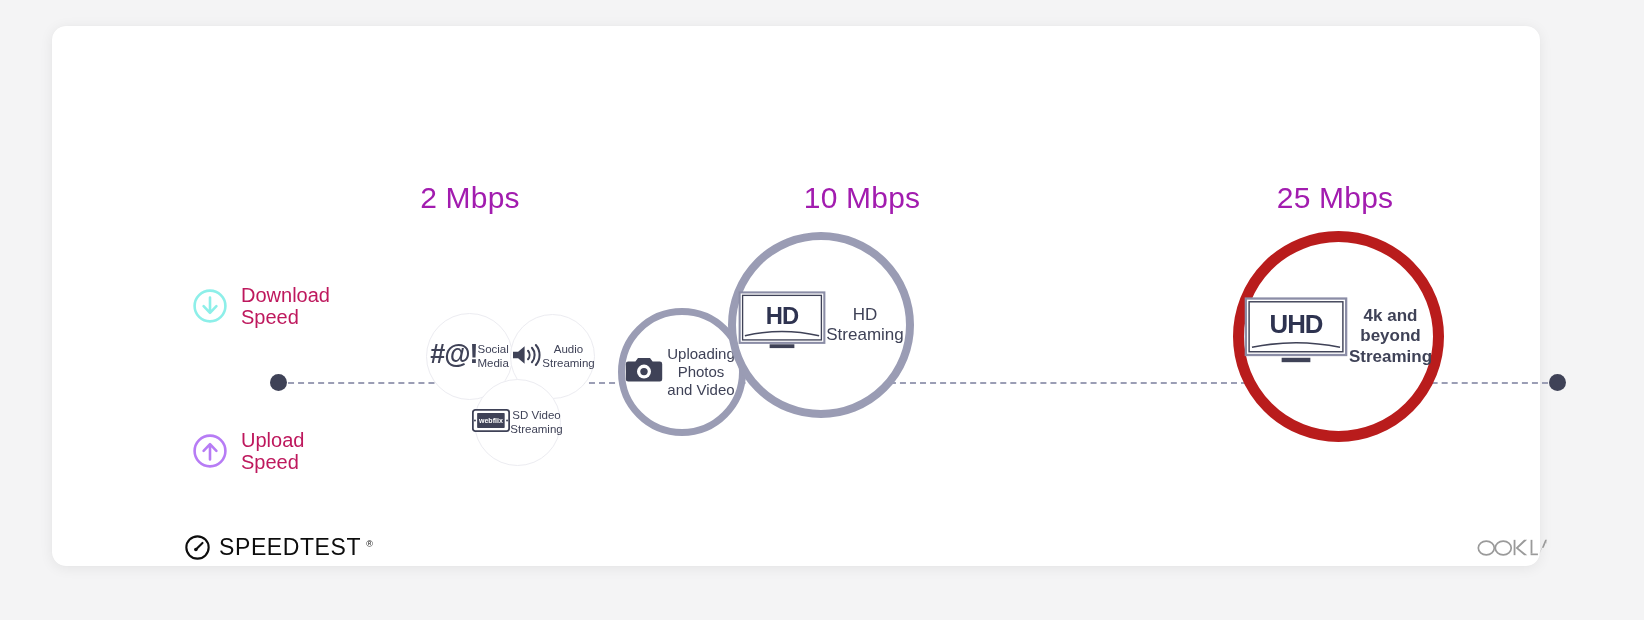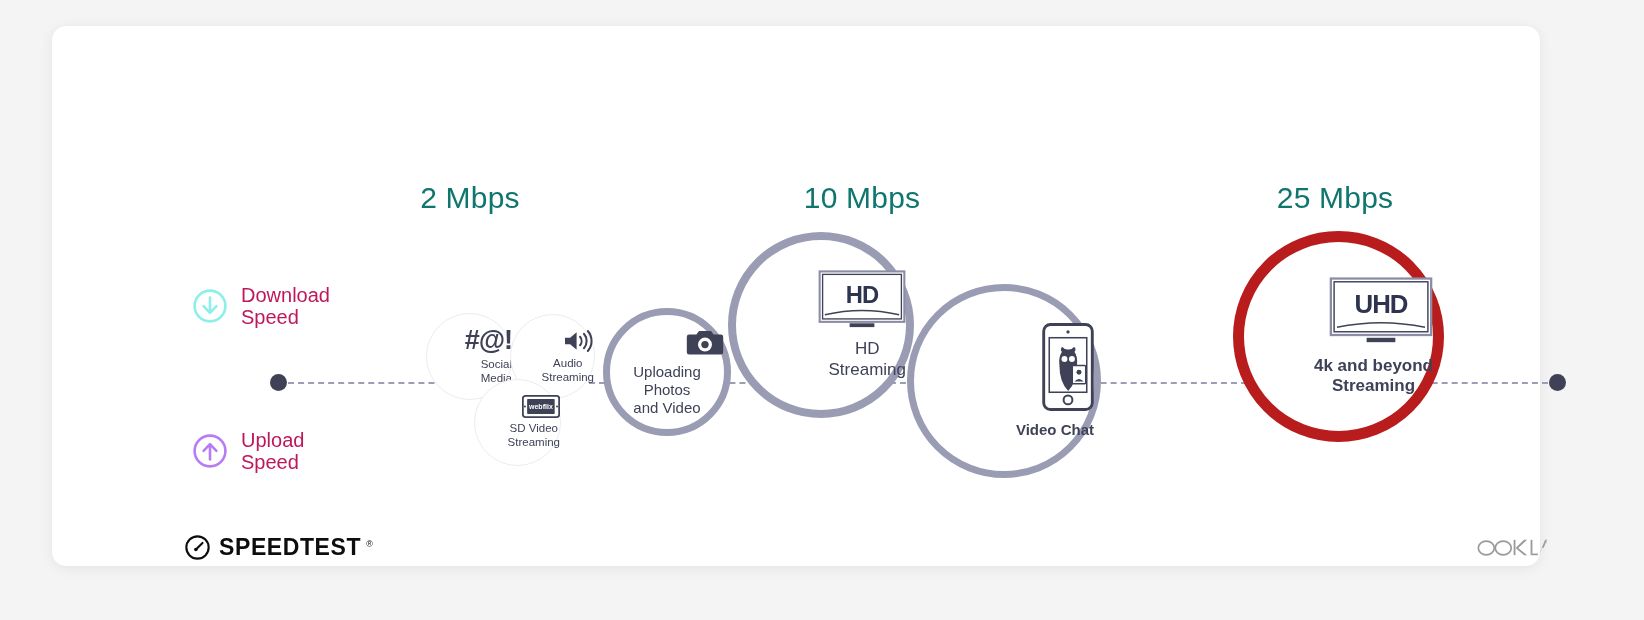--- a/index.html
+++ b/index.html
@@ -25,21 +25,21 @@
     background: #ffffff;
     border-radius: 14px;
     box-shadow: 0 2px 14px rgba(0,0,0,0.07), 0 0 1px rgba(0,0,0,0.05);
   }
 
   
   .tier-label {
     position: absolute;
     font-size: 30px;
     font-weight: 300;
-    color: #0f766e;
+    color: #a21caf;
     letter-spacing: 0.2px;
     white-space: nowrap;
     text-align: right;
     transform: translateX(-50%);
   }
 
   
   .legend {
     position: absolute;
     display: flex;
@@ -73,22 +73,22 @@
     background: #3f4257;
     z-index: 3;
   }
 
   
   .bubble {
     position: absolute;
     border-radius: 50%;
     background: #ffffff;
     display: flex;
-    flex-direction: column;
-    align-items: flex-end;
+    flex-direction: row;
+    align-items: center;
     justify-content: center;
     text-align: center;
   }
   .bubble-label {
     color: #3f4257;
     white-space: pre-line;
     line-height: 1.18;
   }
   .bubble .art { display: flex; align-items: center; justify-content: center; }
 
@@ -126,21 +126,21 @@
   .brand-speedtest {
     position: absolute;
     left: 133px;
     top: 508px;
     display: flex;
     align-items: center;
     gap: 9px;
   }
   .brand-speedtest .word {
     font-size: 23px;
-    font-weight: 700;
+    font-weight: 400;
     letter-spacing: 0.6px;
     color: #0d0d0d;
   }
   .brand-speedtest .tm {
     font-size: 9px;
     color: #0d0d0d;
     align-self: flex-start;
     margin-top: 5px;
     margin-left: -4px;
   }
@@ -214,21 +214,21 @@
           <rect x="5.4" y="4" width="29" height="16" rx="0.8" fill="#3f4257"></rect>
           <circle cx="3.1" cy="12" r="1.05" fill="#3f4257"></circle>
           <circle cx="36.9" cy="12" r="1.05" fill="#3f4257"></circle>
           <text x="19.9" y="14.6" text-anchor="middle" font-family="'Liberation Sans', sans-serif" font-size="7.4" font-weight="700" fill="#ffffff">webflix</text>
         </svg>
       </span>
       <span class="bubble-label">SD Video
 Streaming</span>
     </div>
 
-    <div class="bubble t-med" style="left:551px; top:282px; width:128px; height:128px;">
+    <div class="bubble t-med" style="left:566px; top:282px; width:128px; height:128px;">
       <span class="art" style="margin-bottom:6px;">
         <svg viewBox="0 0 38 30" width="38" height="30">
           <path d="M3.2 7.6 h7.2 l2.6 -3.6 h12 l2.6 3.6 h7.2
                    a2.4 2.4 0 0 1 2.4 2.4 v15.2 a2.4 2.4 0 0 1 -2.4 2.4
                    H3.2 a2.4 2.4 0 0 1 -2.4 -2.4 V10
                    a2.4 2.4 0 0 1 2.4 -2.4 z" fill="#3f4257"></path>
           <circle cx="19" cy="17.6" r="7" fill="#ffffff"></circle>
           <circle cx="19" cy="17.6" r="3.7" fill="#3f4257"></circle>
         </svg>
       </span>
@@ -243,39 +243,20 @@
           <rect x="4.6" y="4.6" width="82.8" height="46.8" fill="#ffffff" stroke="#3f4257" stroke-width="1.4"></rect>
           <text x="46" y="34.5" text-anchor="middle" font-family="'Liberation Sans', sans-serif" font-size="25" font-weight="700" fill="#2e3350" letter-spacing="-1">HD</text>
           <path d="M7 47 Q46 38 85 47" fill="none" stroke="#3f4257" stroke-width="1.5"></path>
           <rect x="33" y="56" width="26" height="4" fill="#3f4257"></rect>
         </svg>
       </span>
       <span class="bubble-label">HD
 Streaming</span>
     </div>
 
-    <div class="bubble t-med" style="left:855px; top:258px; width:194px; height:194px;">
-      <span class="art" style="margin-bottom:10px;">
-        <svg viewBox="0 0 54 92" width="52" height="88">
-          <rect x="1.6" y="1.6" width="50.8" height="88.8" rx="7" fill="#ffffff" stroke="#3f4257" stroke-width="3"></rect>
-          <circle cx="27" cy="9.4" r="1.7" fill="#3f4257"></circle>
-          <rect x="7.4" y="15.4" width="39.2" height="57" fill="#ffffff" stroke="#3f4257" stroke-width="1.6"></rect>
-          <path d="M18 44 q-1 -9 2.6 -13.6 q-2.4 -4 0.6 -5.4 q2.6 3 6 2.6
-                   q3.4 0.4 6 -2.6 q3 1.4 0.6 5.4 q3.6 4.6 2.6 13.6
-                   q0 18 -9.2 27 q-9.2 -9 -9.2 -27 z" fill="#3f4257"></path>
-          <circle cx="23.3" cy="37.6" r="3.1" fill="#ffffff"></circle>
-          <circle cx="31.1" cy="37.6" r="3.1" fill="#ffffff"></circle>
-          <rect x="31.5" y="44.5" width="14" height="19" rx="1" fill="#ffffff" stroke="#3f4257" stroke-width="1.5"></rect>
-          <circle cx="38.5" cy="51.5" r="2.6" fill="#3f4257"></circle>
-          <path d="M33.6 61.2 q4.9 -5.4 9.8 0" fill="#3f4257"></path>
-          <circle cx="27" cy="80.4" r="4.6" fill="#ffffff" stroke="#3f4257" stroke-width="2.1"></circle>
-        </svg>
-      </span>
-      <span class="bubble-label bold-lbl">Video Chat</span>
-    </div>
 
     <div class="bubble t-huge" style="left:1181px; top:205px; width:211px; height:211px;">
       <span class="art" style="margin-bottom:12px;">
         <svg viewBox="0 0 108 70" width="104" height="67">
           <rect x="1.6" y="1.6" width="104.8" height="59" fill="#ffffff" stroke="#8b8da6" stroke-width="2.4"></rect>
           <rect x="5" y="5" width="98" height="52.2" fill="#ffffff" stroke="#3f4257" stroke-width="1.5"></rect>
           <text x="54" y="38" text-anchor="middle" font-family="'Liberation Sans', sans-serif" font-size="27" font-weight="700" fill="#2e3350" letter-spacing="-1">UHD</text>
           <path d="M8 52.6 Q54 43 100 52.6" fill="none" stroke="#3f4257" stroke-width="1.6"></path>
           <rect x="39" y="63.5" width="30" height="4.6" fill="#3f4257"></rect>
         </svg>

